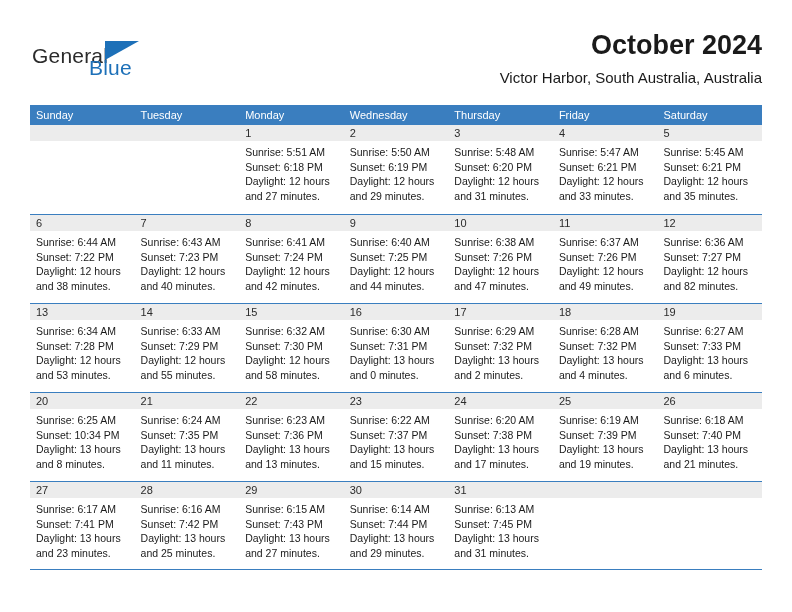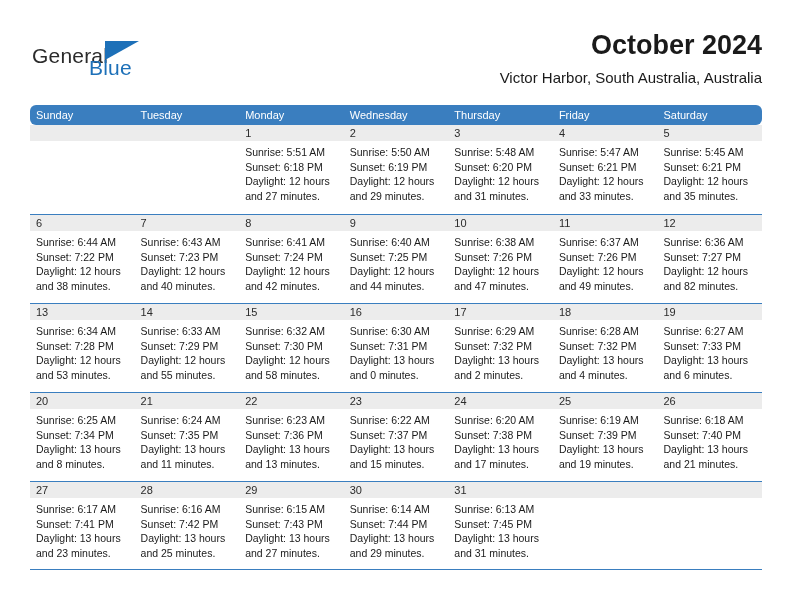--- a/index.html
+++ b/index.html
@@ -76,21 +76,20 @@
   .calendar {
     position: absolute;
     left: 30px; top: 105px;
     width: 732px;
   }
   .weekdays {
     display: flex;
     width: 732px;
     height: 20px;
     background: #3a7ebf;
-    border-radius: 6px;
   }
   .weekday {
     flex: 1 1 0;
     color: #ffffff;
     font-size: 11px;
     line-height: 20px;
     padding-left: 6px;
     white-space: nowrap;
     overflow: hidden;
   }
@@ -343,21 +342,21 @@
               <div>Daylight: 13 hours</div>
               <div>and 6 minutes.</div>
             </div>
           </div>
         </div>
         <div class="week">
           <div class="cell">
             <span class="daynum">20</span>
             <div class="lines">
               <div>Sunrise: 6:25 AM</div>
-              <div>Sunset: 7:34 PM</div>
+              <div>Sunset: 10:34 PM</div>
               <div>Daylight: 13 hours</div>
               <div>and 8 minutes.</div>
             </div>
           </div>
           <div class="cell">
             <span class="daynum">21</span>
             <div class="lines">
               <div>Sunrise: 6:24 AM</div>
               <div>Sunset: 7:35 PM</div>
               <div>Daylight: 13 hours</div>

